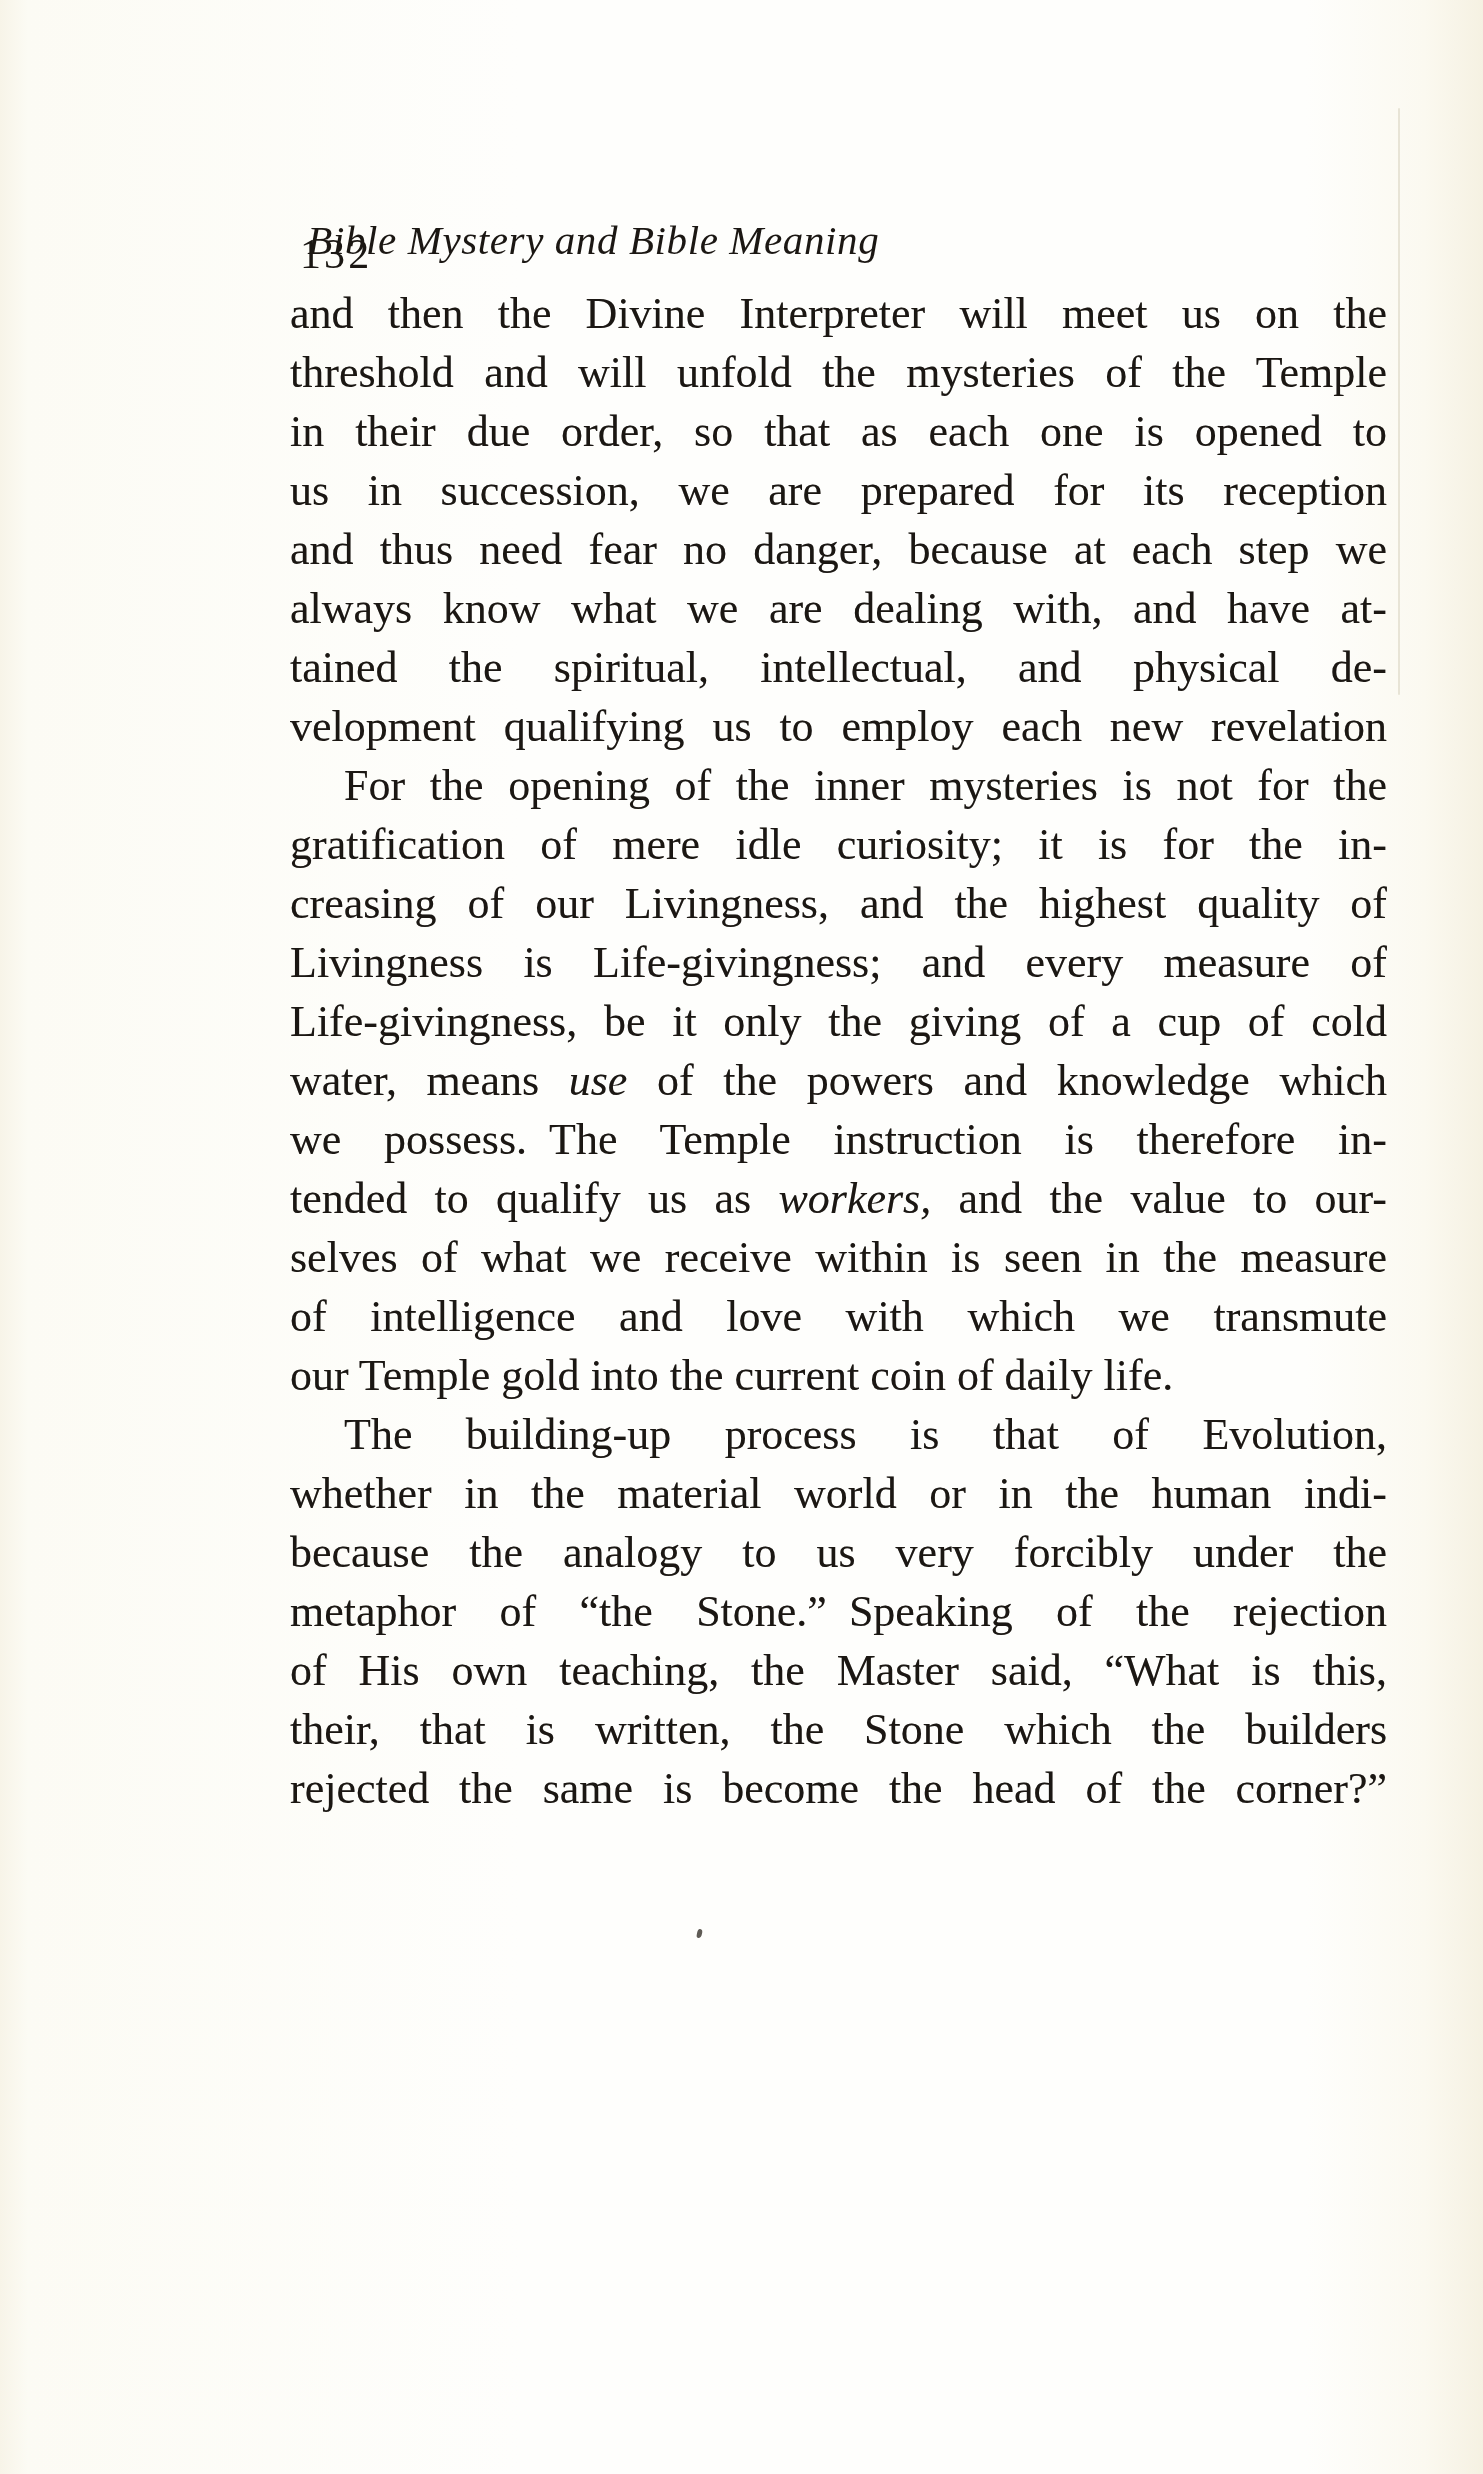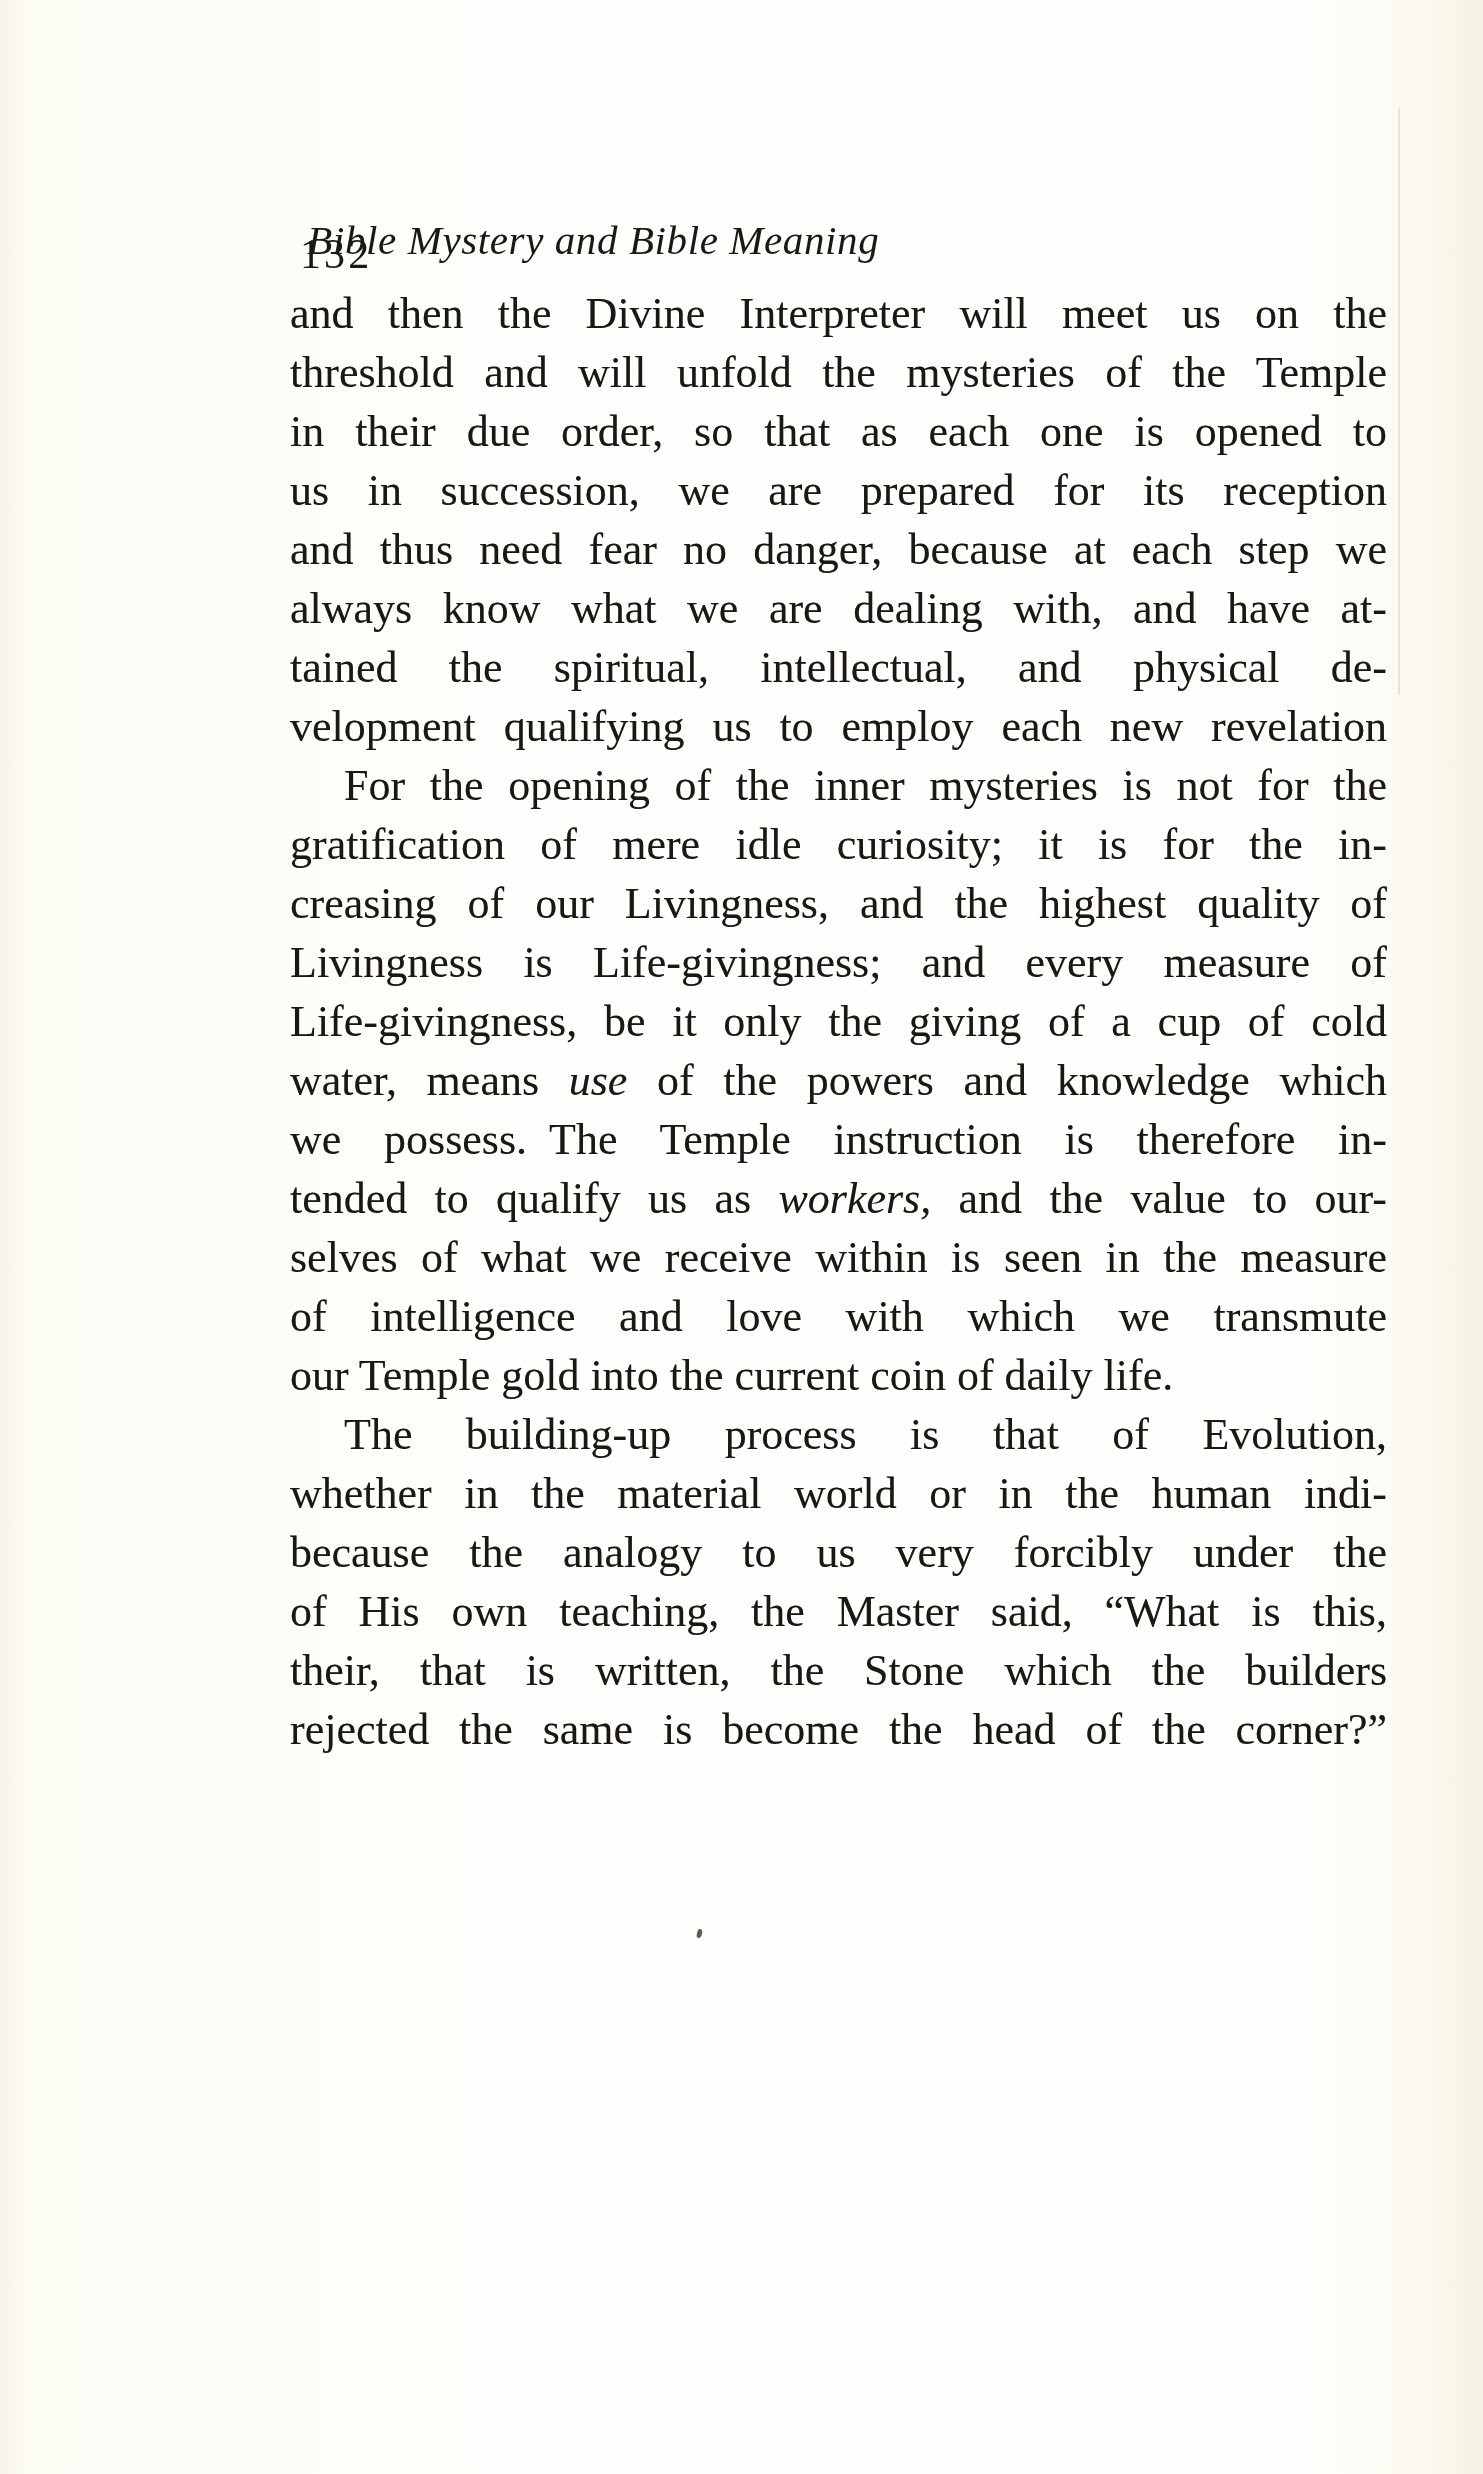--- a/index.html
+++ b/index.html
@@ -122,20 +122,21 @@
         <div class="line"><span>we possess. The Temple instruction is therefore in-</span></div>
         <div class="line"><span>tended to qualify us as </span><span class="it">workers,</span><span> and the value to our-</span></div>
         <div class="line"><span>selves of what we receive within is seen in the measure</span></div>
         <div class="line"><span>of intelligence and love with which we transmute</span></div>
         <div class="line end"><span>our Temple gold into the current coin of daily life.</span></div>
       </div>
       <div class="para indent">
         <div class="line"><span>The building-up process is that of Evolution,</span></div>
         <div class="line"><span>whether in the material world or in the human indi-</span></div>
         <div class="line"><span>because the analogy to us very forcibly under the</span></div>
+        <div class="line"><span>metaphor of “the Stone.” Speaking of the rejection</span></div>
         <div class="line"><span>of His own teaching, the Master said, “What is this,</span></div>
         <div class="line"><span>their, that is written, the Stone which the builders</span></div>
         <div class="line"><span>rejected the same is become the head of the corner?”</span></div>
       </div>
     </main>
 
   <div class="scan-streak"></div>
   <div class="scan-dot"></div>
 
 </div>

